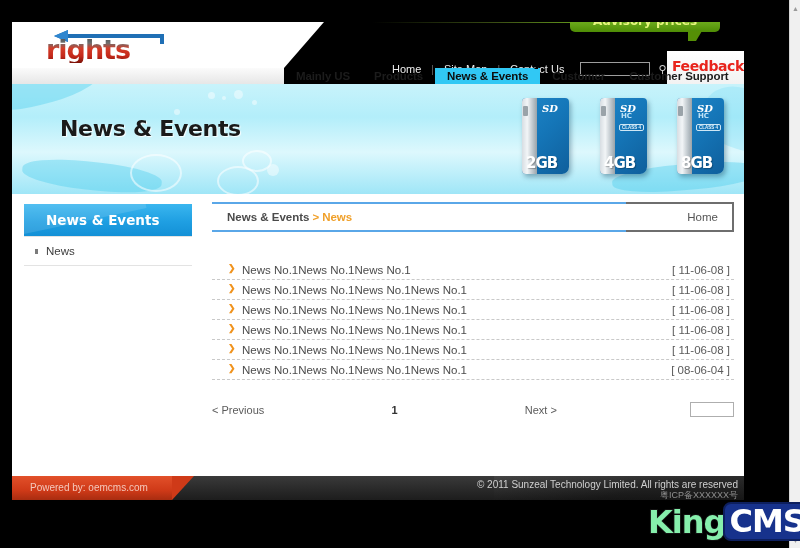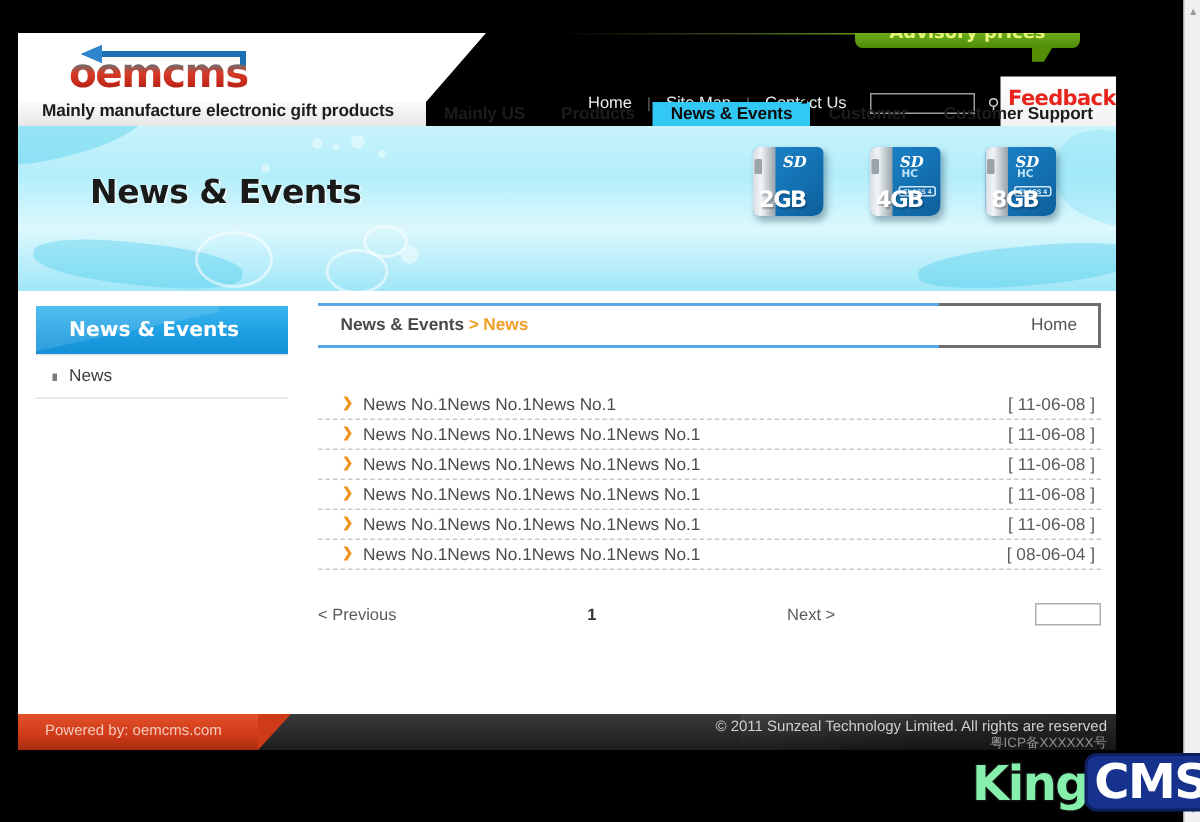--- a/index.html
+++ b/index.html
@@ -161,25 +161,26 @@
     background:rgba(60,200,235,.35);
   }
   #banner h1 {
     position:absolute; left:48px; top:32px;
     font-size:22px; font-weight:bold; color:#1a1a1a;
     font-family:"DejaVu Sans", sans-serif;
     text-shadow:1px 1px 1px rgba(255,255,255,.9);
     letter-spacing:-0.3px;
   }
   .sdcard {
-    position:absolute; top:14px; width:47px; height:46px;
+    position:absolute; top:14px; width:47px; height:76px;
     background:linear-gradient(135deg,#1e86c8 0%, #1576b8 45%, #0f5f9c 100%);
     border-radius:4px 4px 7px 4px;
     box-shadow:2px 3px 5px rgba(0,40,70,.35);
     overflow:hidden;
+    margin-left:20px;
   }
   .sdcard::before {
     content:""; position:absolute; left:0; top:0; width:15px; height:100%;
     background:linear-gradient(90deg,#d7dde2 0%, #f2f5f7 35%, #b9c2c8 75%, #9aa3a9 100%);
   }
   .sd-notch {
     position:absolute; left:1px; top:8px; width:5px; height:10px;
     background:#9aa3a9; border-radius:1px;
   }
   .sd-logo {
@@ -340,24 +341,23 @@
 
       <div class="nav-strip"></div>
       <div class="hdr-white"></div>
       <div class="tagline-bg"></div>
 
       <div class="logo">
         <svg class="logo-arrow" viewBox="0 0 112 15">
           <polygon points="0,6 14,0 14,4 110,4 110,14 106,14 106,8 14,8 14,12" fill="#1f6fb5"></polygon>
           <polygon points="0,6 14,0 14,12" fill="#2f86cf"></polygon>
         </svg>
-        <div class="logo-text">oemcms</div>
-      </div>
-
-      <div class="tagline">Mainly manufacture electronic gift products</div>
+        <div class="logo-text">rights</div>
+      </div>
+
 
       <div class="advisory-ribbon"></div>
       <div class="advisory">
         <span>Advisory prices</span>
       </div>
 
       <div class="toplinks">
         <a href="#">Home</a>
         <span class="sep">|</span>
         <a href="#">Site Map</a>

